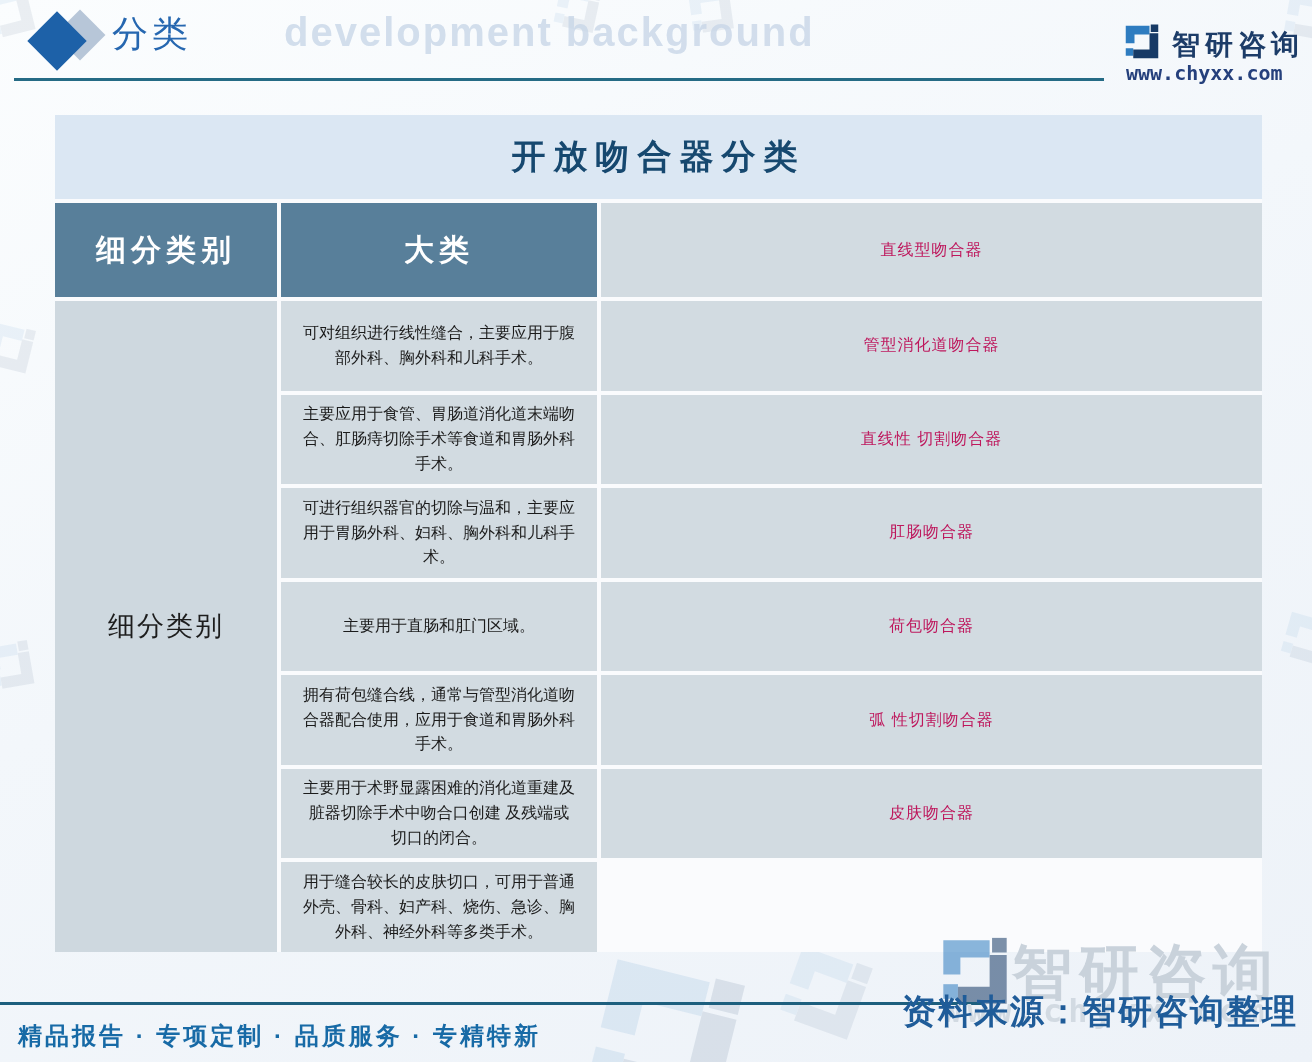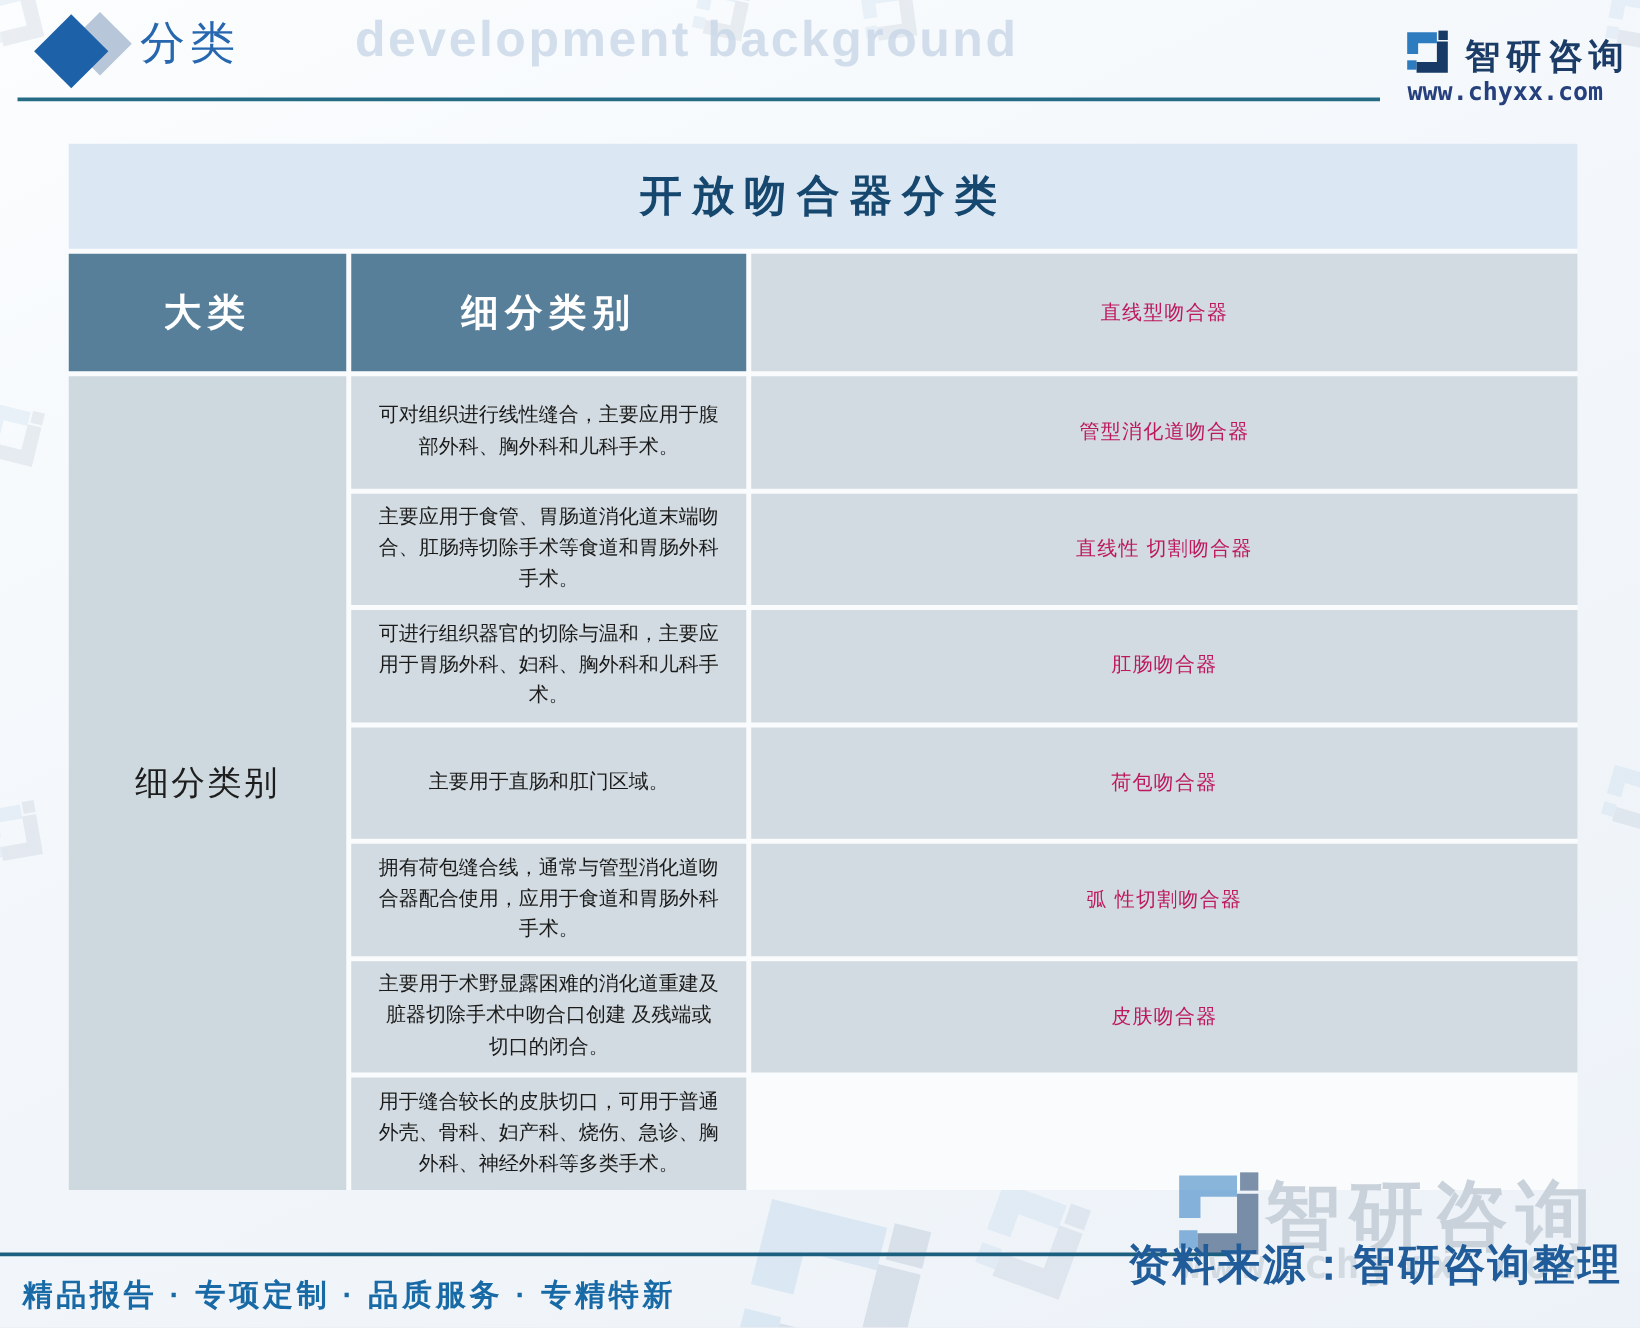--- a/index.html
+++ b/index.html
@@ -95,22 +95,22 @@
     <svg class="brand-icon" width="40" height="40" viewBox="0 0 64 64">
         <use href="#zmark"></use>
       </svg>
     <div class="brand-name">智研咨询</div>
     <div class="brand-site">www.chyxx.com</div>
   </div>
 
   <div class="table">
     <div class="cell title-cell">开放吻合器分类</div>
 
+    <div class="cell head-cell">细分类别</div>
     <div class="cell head-cell">大类</div>
-    <div class="cell head-cell">细分类别</div>
 
     <div class="cell cat-cell">细分类别</div>
 
     <div style="display:contents">
       <div class="cell sub-cell">直线型吻合器</div>
       <div class="cell scope-cell">可对组织进行线性缝合，主要应用于腹部外科、胸外科和儿科手术。</div>
     </div>
     <div style="display:contents">
       <div class="cell sub-cell">管型消化道吻合器</div>
       <div class="cell scope-cell">主要应用于食管、胃肠道消化道末端吻合、肛肠痔切除手术等食道和胃肠外科手术。</div>

